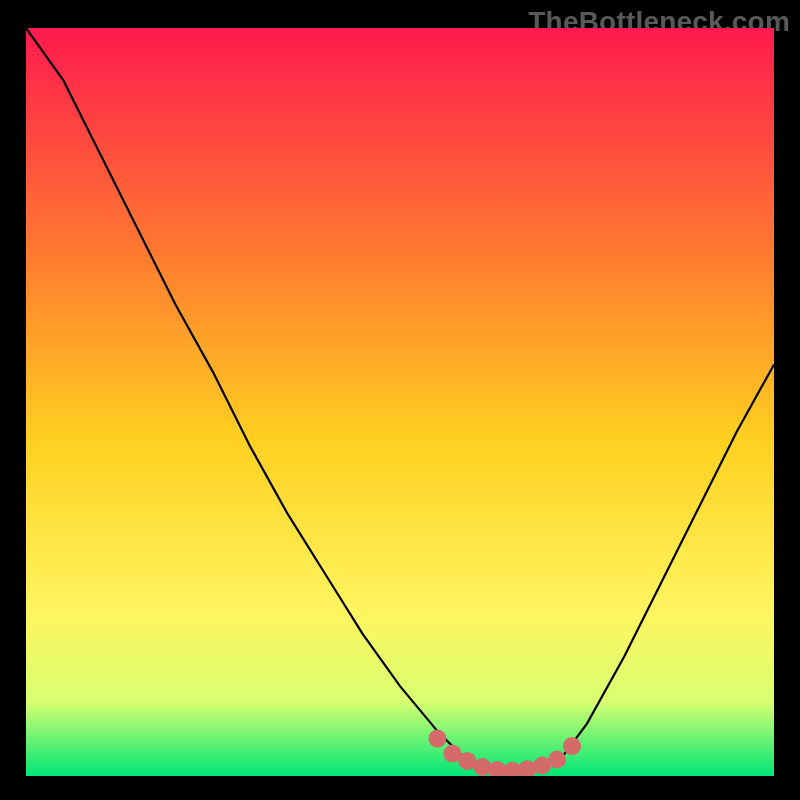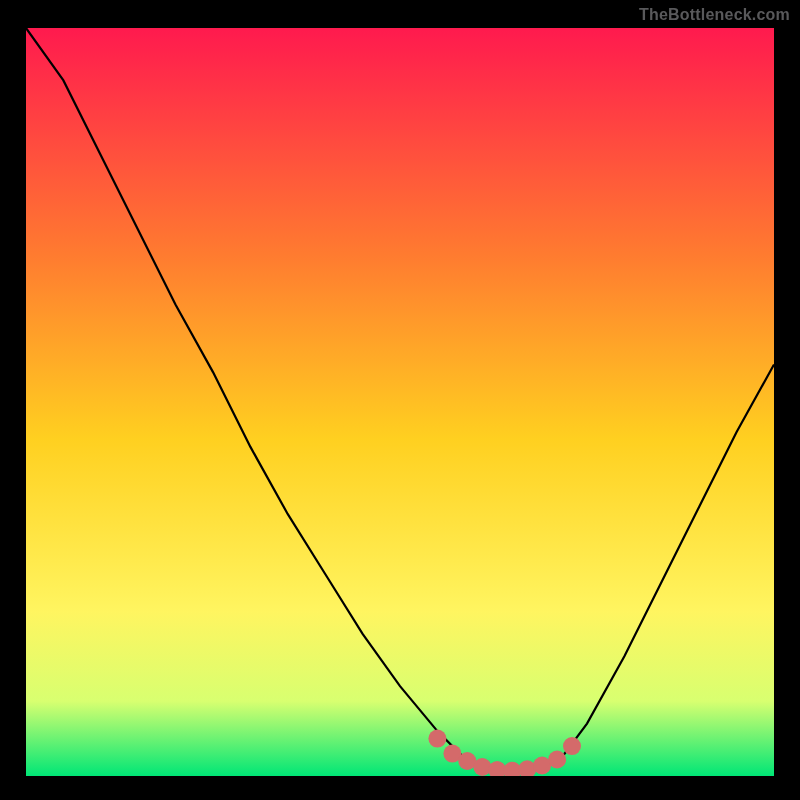--- a/index.html
+++ b/index.html
@@ -1,20 +1,20 @@
 <!DOCTYPE html>
 <html><head>
 <meta charset="utf-8">
 <style>
   html,body{margin:0;padding:0;width:800px;height:800px;overflow:hidden;background:#000;}
   .frame{position:relative;width:800px;height:800px;background:#000;}
   .attribution{
     position:absolute;top:6px;right:10px;
     font-family:Arial,Helvetica,sans-serif;
-    font-size:16px;font-weight:bold;color:#59595b;
+    font-size:28px;font-weight:bold;color:#59595b;
     letter-spacing:0.2px;
   }
   .plot-outer{
     position:absolute;left:26px;top:28px;width:748px;height:748px;
   }
   .chart-svg{display:block;}
 </style>
 </head>
 <body>
 

